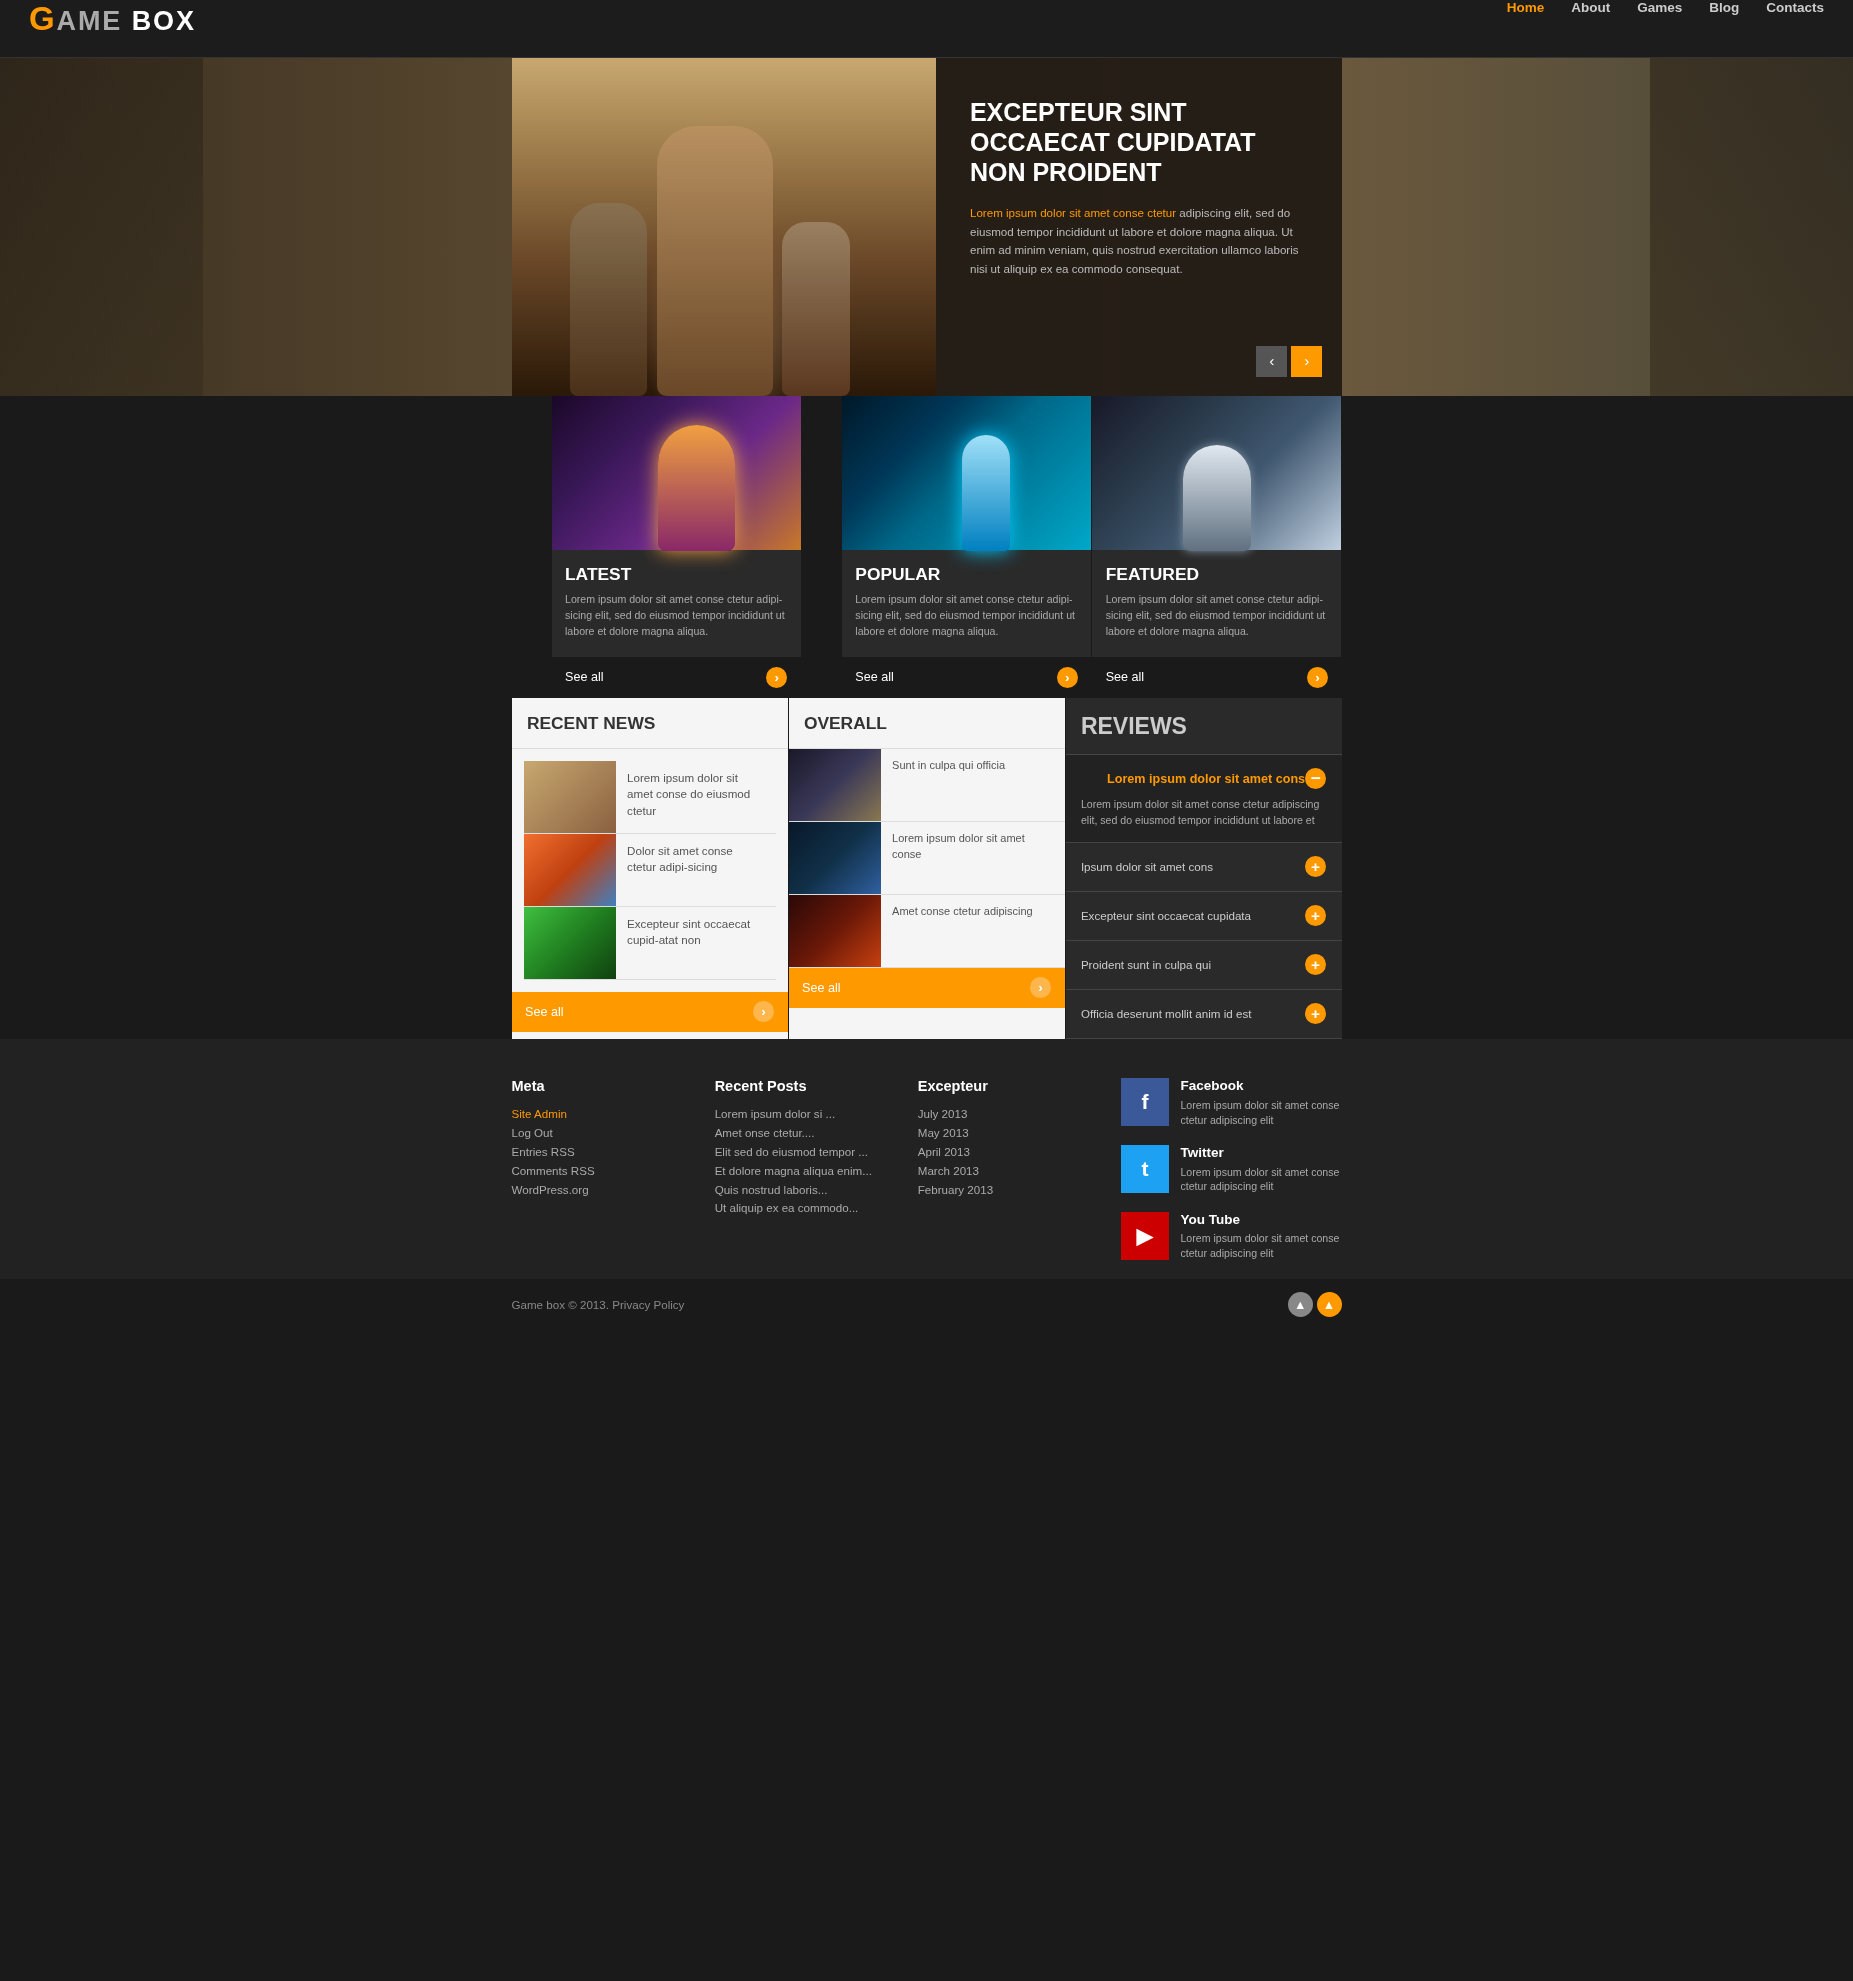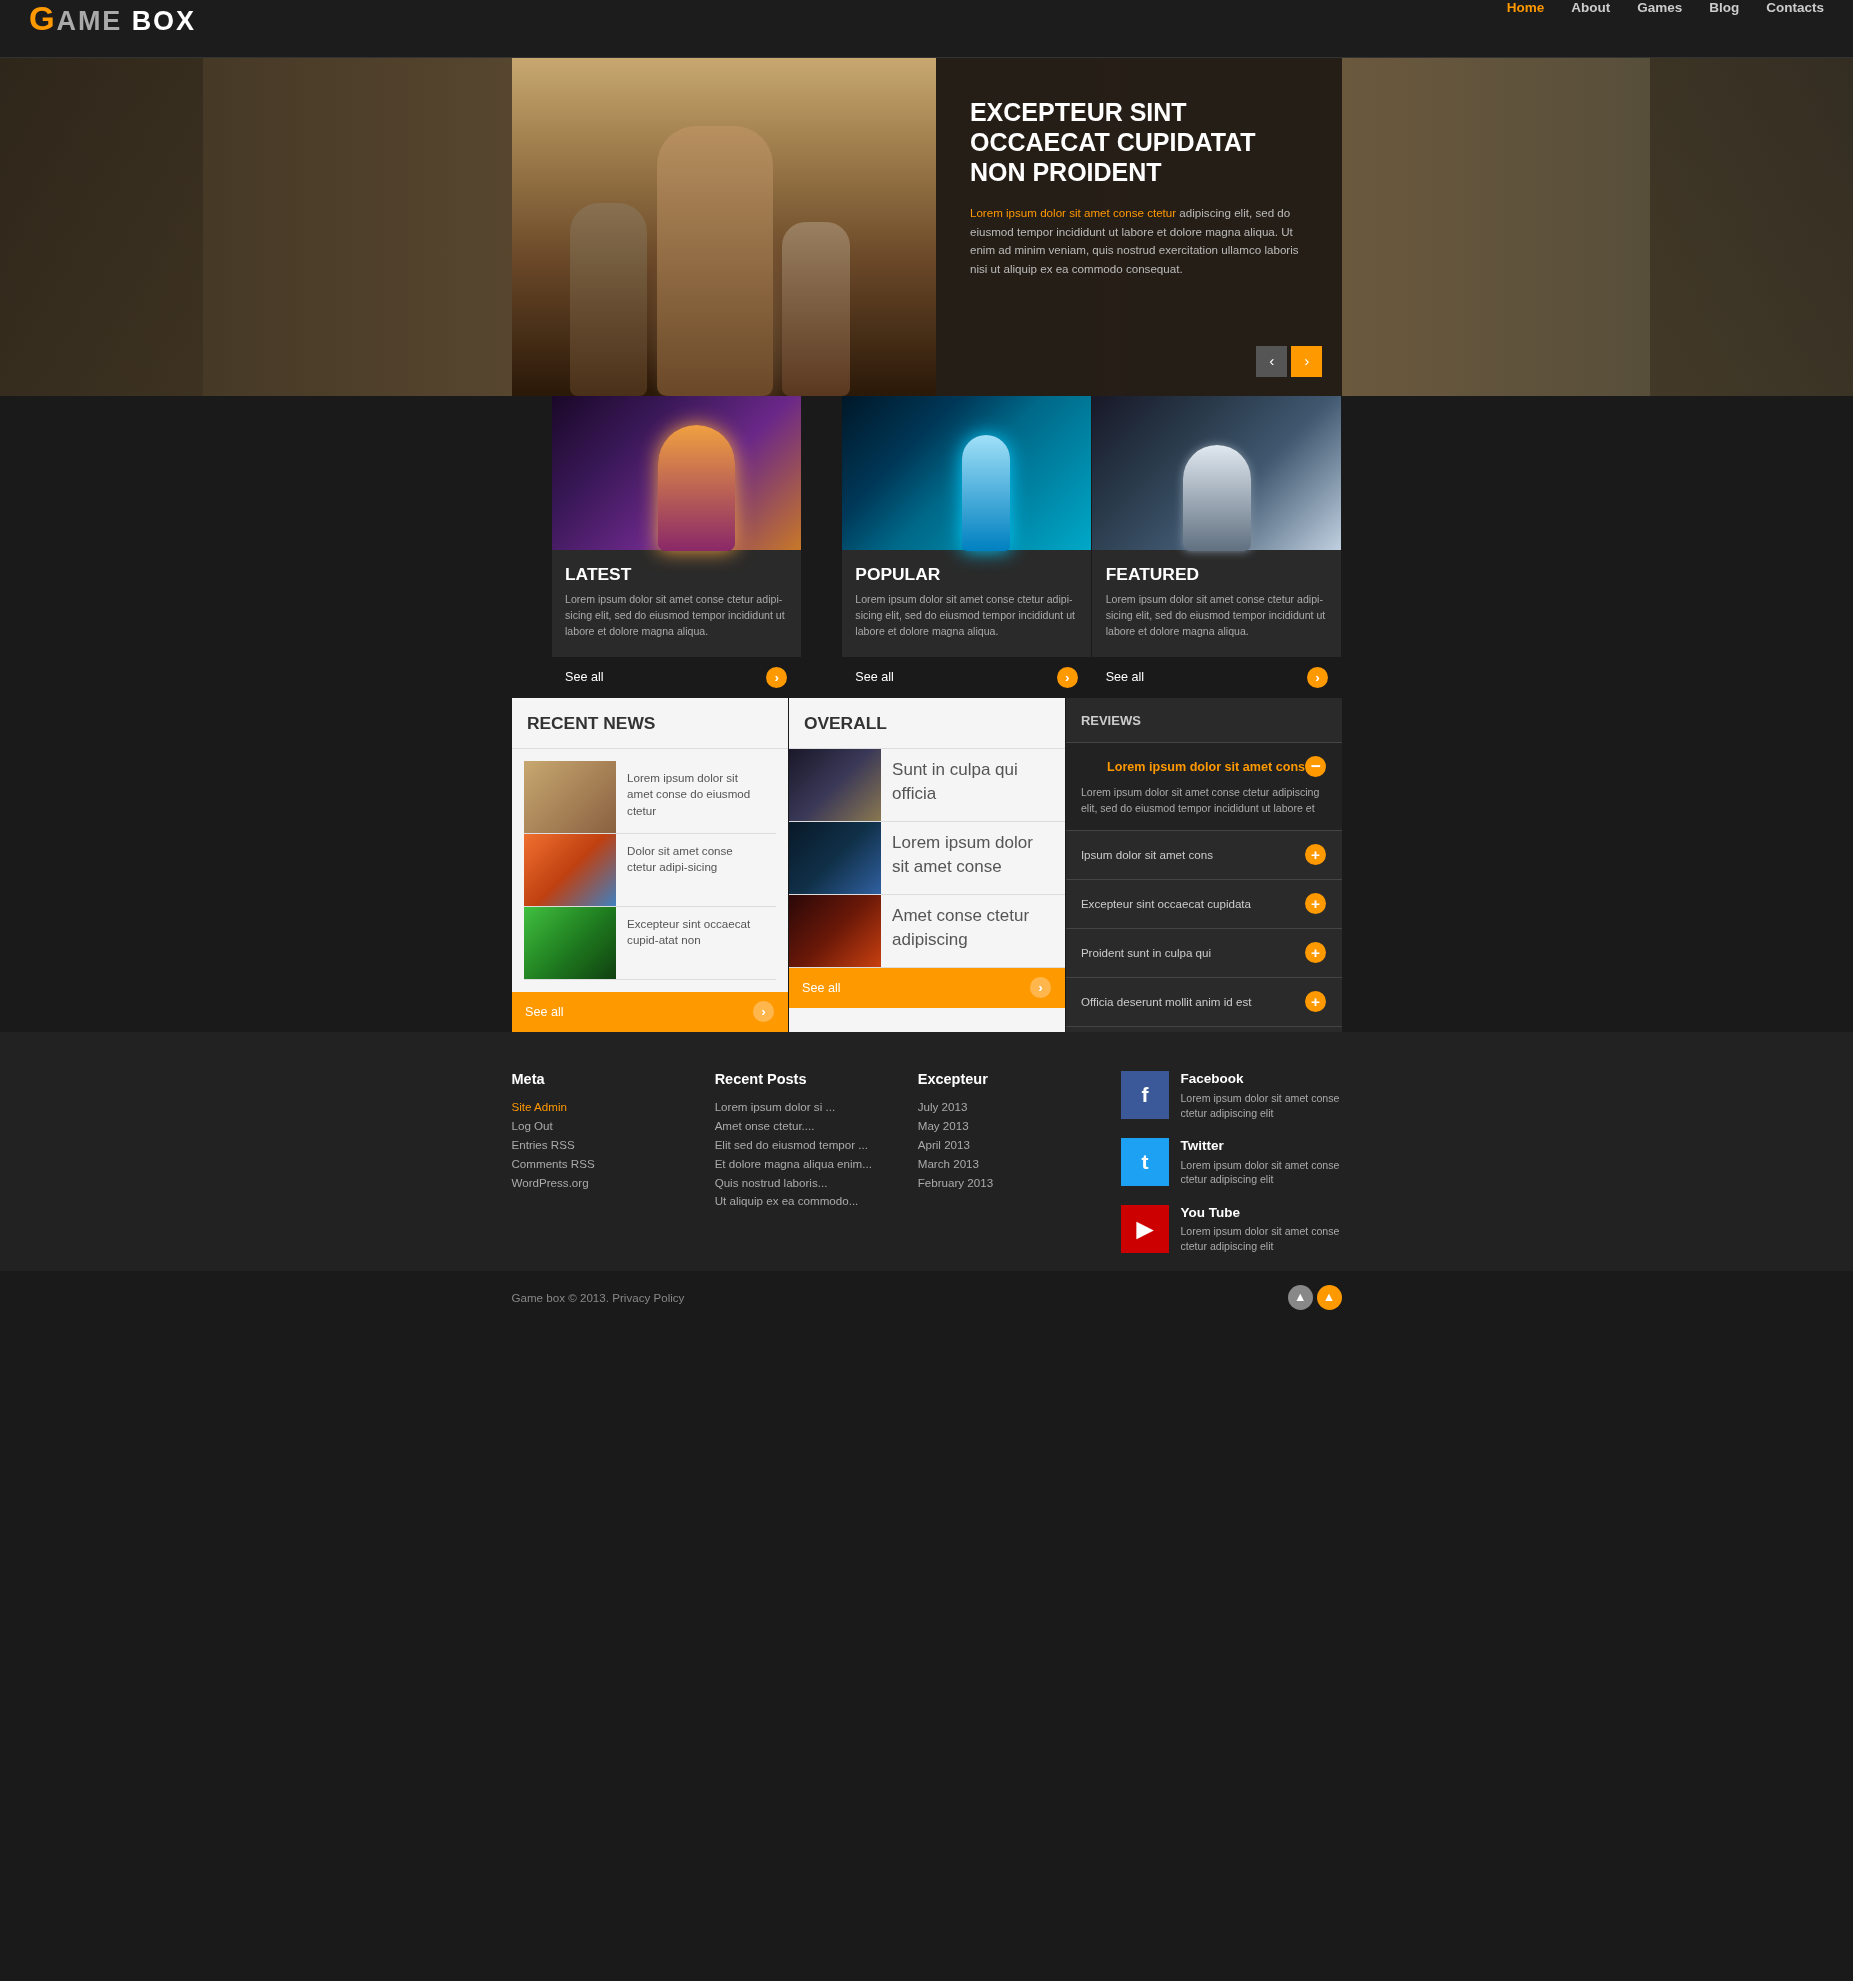--- a/index.html
+++ b/index.html
@@ -260,21 +260,21 @@
     .section-header {
       padding: 15.4px 15.4px 13.5px;
       font-size: 17.4px;
       font-weight: bold;
       color: #333;
       text-transform: uppercase;
       border-bottom: 1px solid #ddd;
     }
     .reviews-header {
       padding: 15.4px 15.4px 13.5px;
-      font-size: 13px;
+      font-size: 23px;
       font-weight: bold;
       color: #ccc;
       text-transform: uppercase;
       border-bottom: 1px solid #444;
     }
 
     
     .news-items {
       padding: 12px;
     }
@@ -317,21 +317,21 @@
     .overall-item-img {
       width: 92px;
       height: 72px;
       flex-shrink: 0;
     }
     .overall-item-img.dark { background: linear-gradient(135deg, #1a1828 0%, #3a3858 50%, #8a7850 100%); }
     .overall-item-img.space { background: linear-gradient(135deg, #081828 0%, #103048 50%, #3060a0 100%); }
     .overall-item-img.dragon { background: linear-gradient(135deg, #2a0808 0%, #6a1808 50%, #c84010 100%); }
     .overall-item-text {
       padding: 9.7px 11.6px;
-      font-size: 17px;
+      font-size: 11px;
       color: #555;
       line-height: 1.4;
     }
 
     
     .review-item {
       padding: 13.5px 15.4px;
       border-bottom: 1px solid #444;
       font-size: 11.6px;
     }

